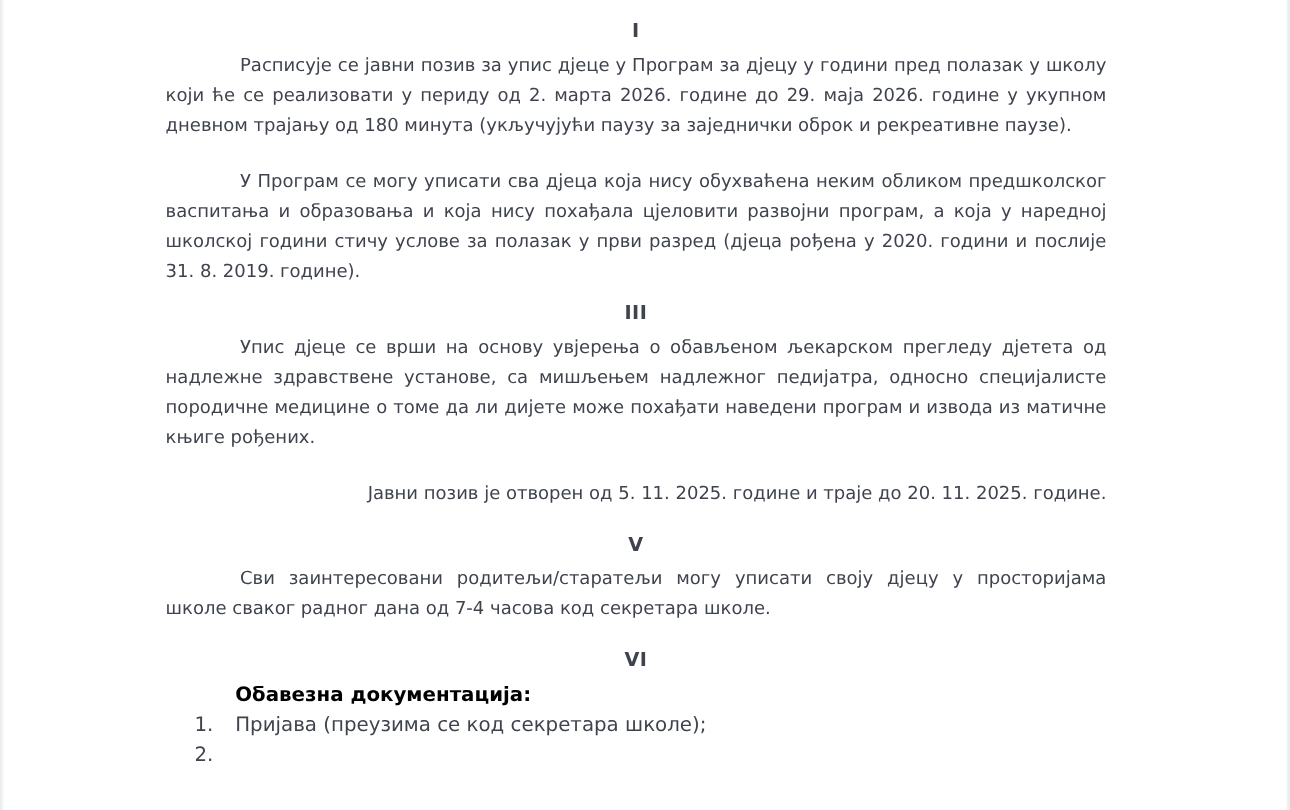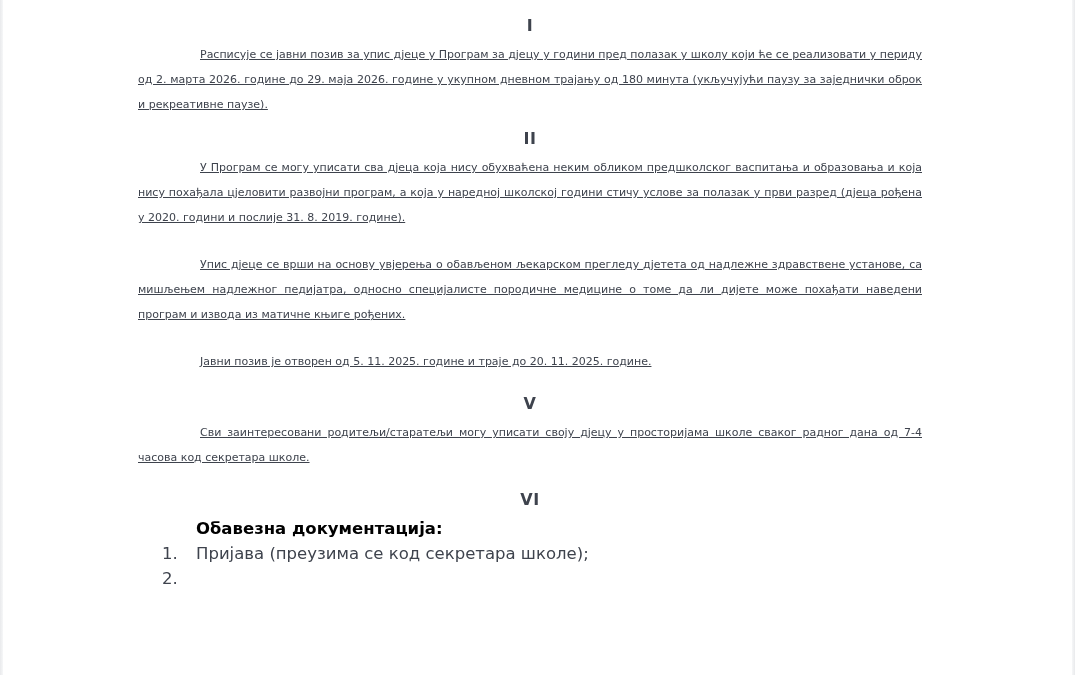--- a/index.html
+++ b/index.html
@@ -53,28 +53,27 @@
     letter-spacing: 0.5px;
     line-height: 1;
   }
 
   
   .body-par {
     margin: 0;
     text-align: justify;
     text-justify: inter-word;
     text-indent: 62px;
-    font-size: 11px;
+    font-size: 15px;
     line-height: 25px;
     color: #3e434d;
     hyphens: none;
-    text-decoration: underline;
   }
   .body-par.no-justify {
-    text-align: left;
+    text-align: right;
   }
   .body-par:last-child::after {
     content: "";
     display: inline-block;
     width: 100%;
   }
 
   
   .gap-num-to-par { height: 8px; }
   .gap-section    { height: 14px; }
@@ -127,25 +126,25 @@
   <div class="scan-edge right"></div>
 
   <div class="text-column">
 
     <div style="height:18px"></div>
     <div class="section-numeral">I</div>
     <div class="gap-num-to-par"></div>
     <p class="body-par">Расписује се јавни позив за упис дјеце у  Програм за дјецу у години пред полазак у школу који ће се реализовати у периду од 2. марта 2026. године до 29. маја 2026. године у укупном дневном трајању од 180 минута (укључујући паузу за заједнички оброк и рекреативне паузе).</p>
 
     <div class="gap-section"></div>
-    <div class="section-numeral">II</div>
     <div class="gap-num-to-par"></div>
     <p class="body-par">У Програм се могу уписати сва дјеца која нису обухваћена неким обликом предшколског васпитања и образовања и која нису похађала цјеловити развојни програм, а која у наредној школској години стичу услове за полазак у први разред  (дјеца рођена у 2020. години и послије 31. 8. 2019. године).</p>
 
     <div class="gap-section"></div>
+    <div class="section-numeral">III</div>
     <div class="gap-num-to-par"></div>
     <p class="body-par">Упис дјеце се врши на основу увјерења о обављеном љекарском прегледу дјетета од надлежне здравствене установе, са мишљењем надлежног педијатра, односно специјалисте породичне медицине о томе да ли дијете може похађати наведени програм и извода из матичне књиге рођених.</p>
 
     <div class="gap-section"></div>
     <div class="gap-num-to-par"></div>
     <p class="body-par no-justify">Јавни позив је отворен од  5. 11. 2025. године и траје до 20. 11. 2025. године.</p>
 
     <div style="height:22px"></div>
     <div class="section-numeral">V</div>
     <div class="gap-num-to-par"></div>

